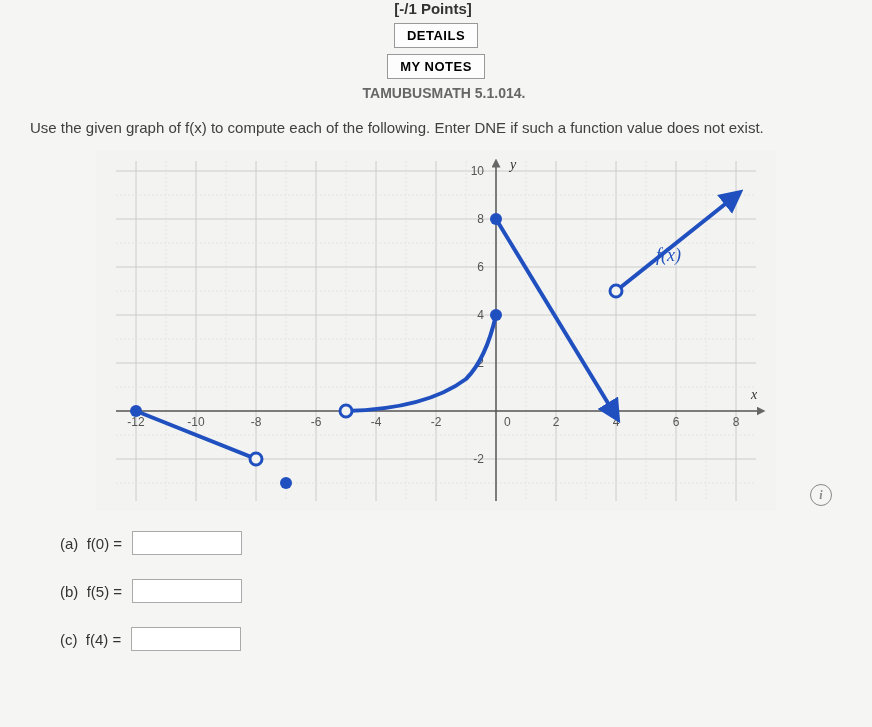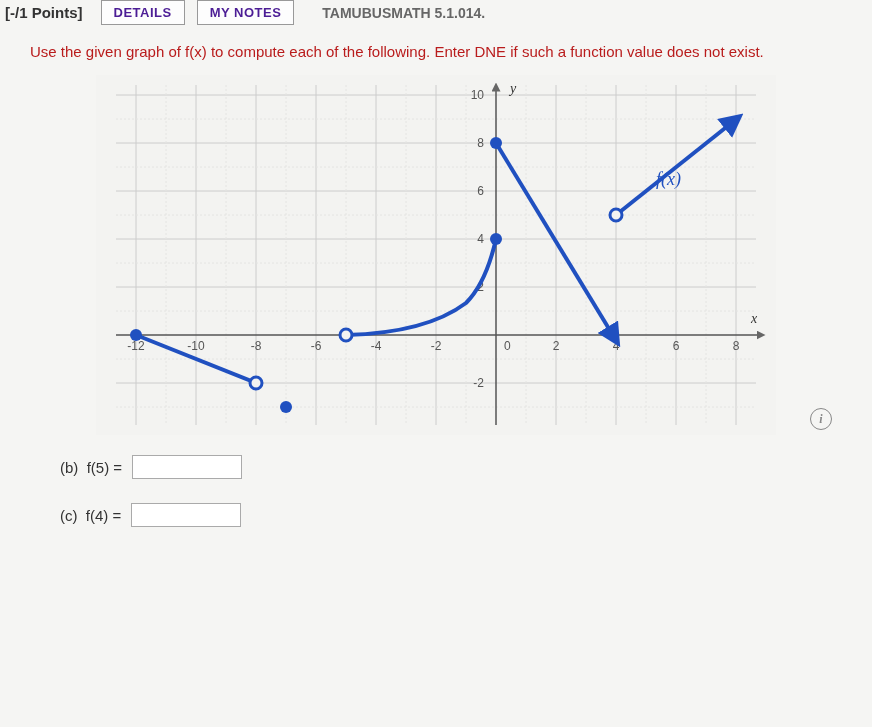--- a/index.html
+++ b/index.html
@@ -8,47 +8,48 @@
       background: #f5f5f3;
       width: 872px;
       height: 727px;
       overflow: hidden;
       position: relative;
       color: #333;
     }
     .header-row {
       display: flex;
       align-items: center;
-      gap: 12px;
+      gap: 6px;
       padding: 0 5px 8px 5px;
+      flex-direction: column;
     }
     .points {
       font-weight: bold;
       font-size: 15px;
       padding-right: 6px;
     }
     .header-btn {
       border: 1px solid #999;
       background: #fdfdfd;
       padding: 4px 12px;
       font-size: 13px;
       font-weight: bold;
       letter-spacing: 0.5px;
-      color: #4c1d95;
+      color: #000000;
     }
     .assignment-ref {
       font-size: 14px;
       font-weight: bold;
       color: #666;
       margin-left: 16px;
     }
     .instruction {
       padding: 10px 30px 10px 30px;
       font-size: 15px;
-      color: #b91c1c;
+      color: #404040;
     }
     .graph-wrap {
       display: flex;
       justify-content: center;
       margin: 5px 0 10px 0;
       position: relative;
     }
     .graph-svg {
       background: #f3f3f1;
     }
@@ -197,20 +198,24 @@
 
     <line x1="520" y1="140" x2="638" y2="46" stroke="#2050c0" stroke-width="4" marker-end="url(#arrow)"></line>
     <circle cx="520" cy="140" r="6" fill="#f3f3f1" stroke="#2050c0" stroke-width="3"></circle>
   </svg>
 
   <div class="info-circle">i</div>
 </div>
 
 <div class="questions">
   <div class="q-row">
+    <span class="q-label">(a)  f(0) = </span>
+    <input class="q-input" type="text" value="" style="">
+  </div>
+  <div class="q-row">
     <span class="q-label">(b)  f(5) = </span>
     <input class="q-input" type="text" value="" style="">
   </div>
   <div class="q-row">
     <span class="q-label">(c)  f(4) = </span>
     <input class="q-input" type="text" value="" style="">
   </div>
 </div>
 
 </body></html>

